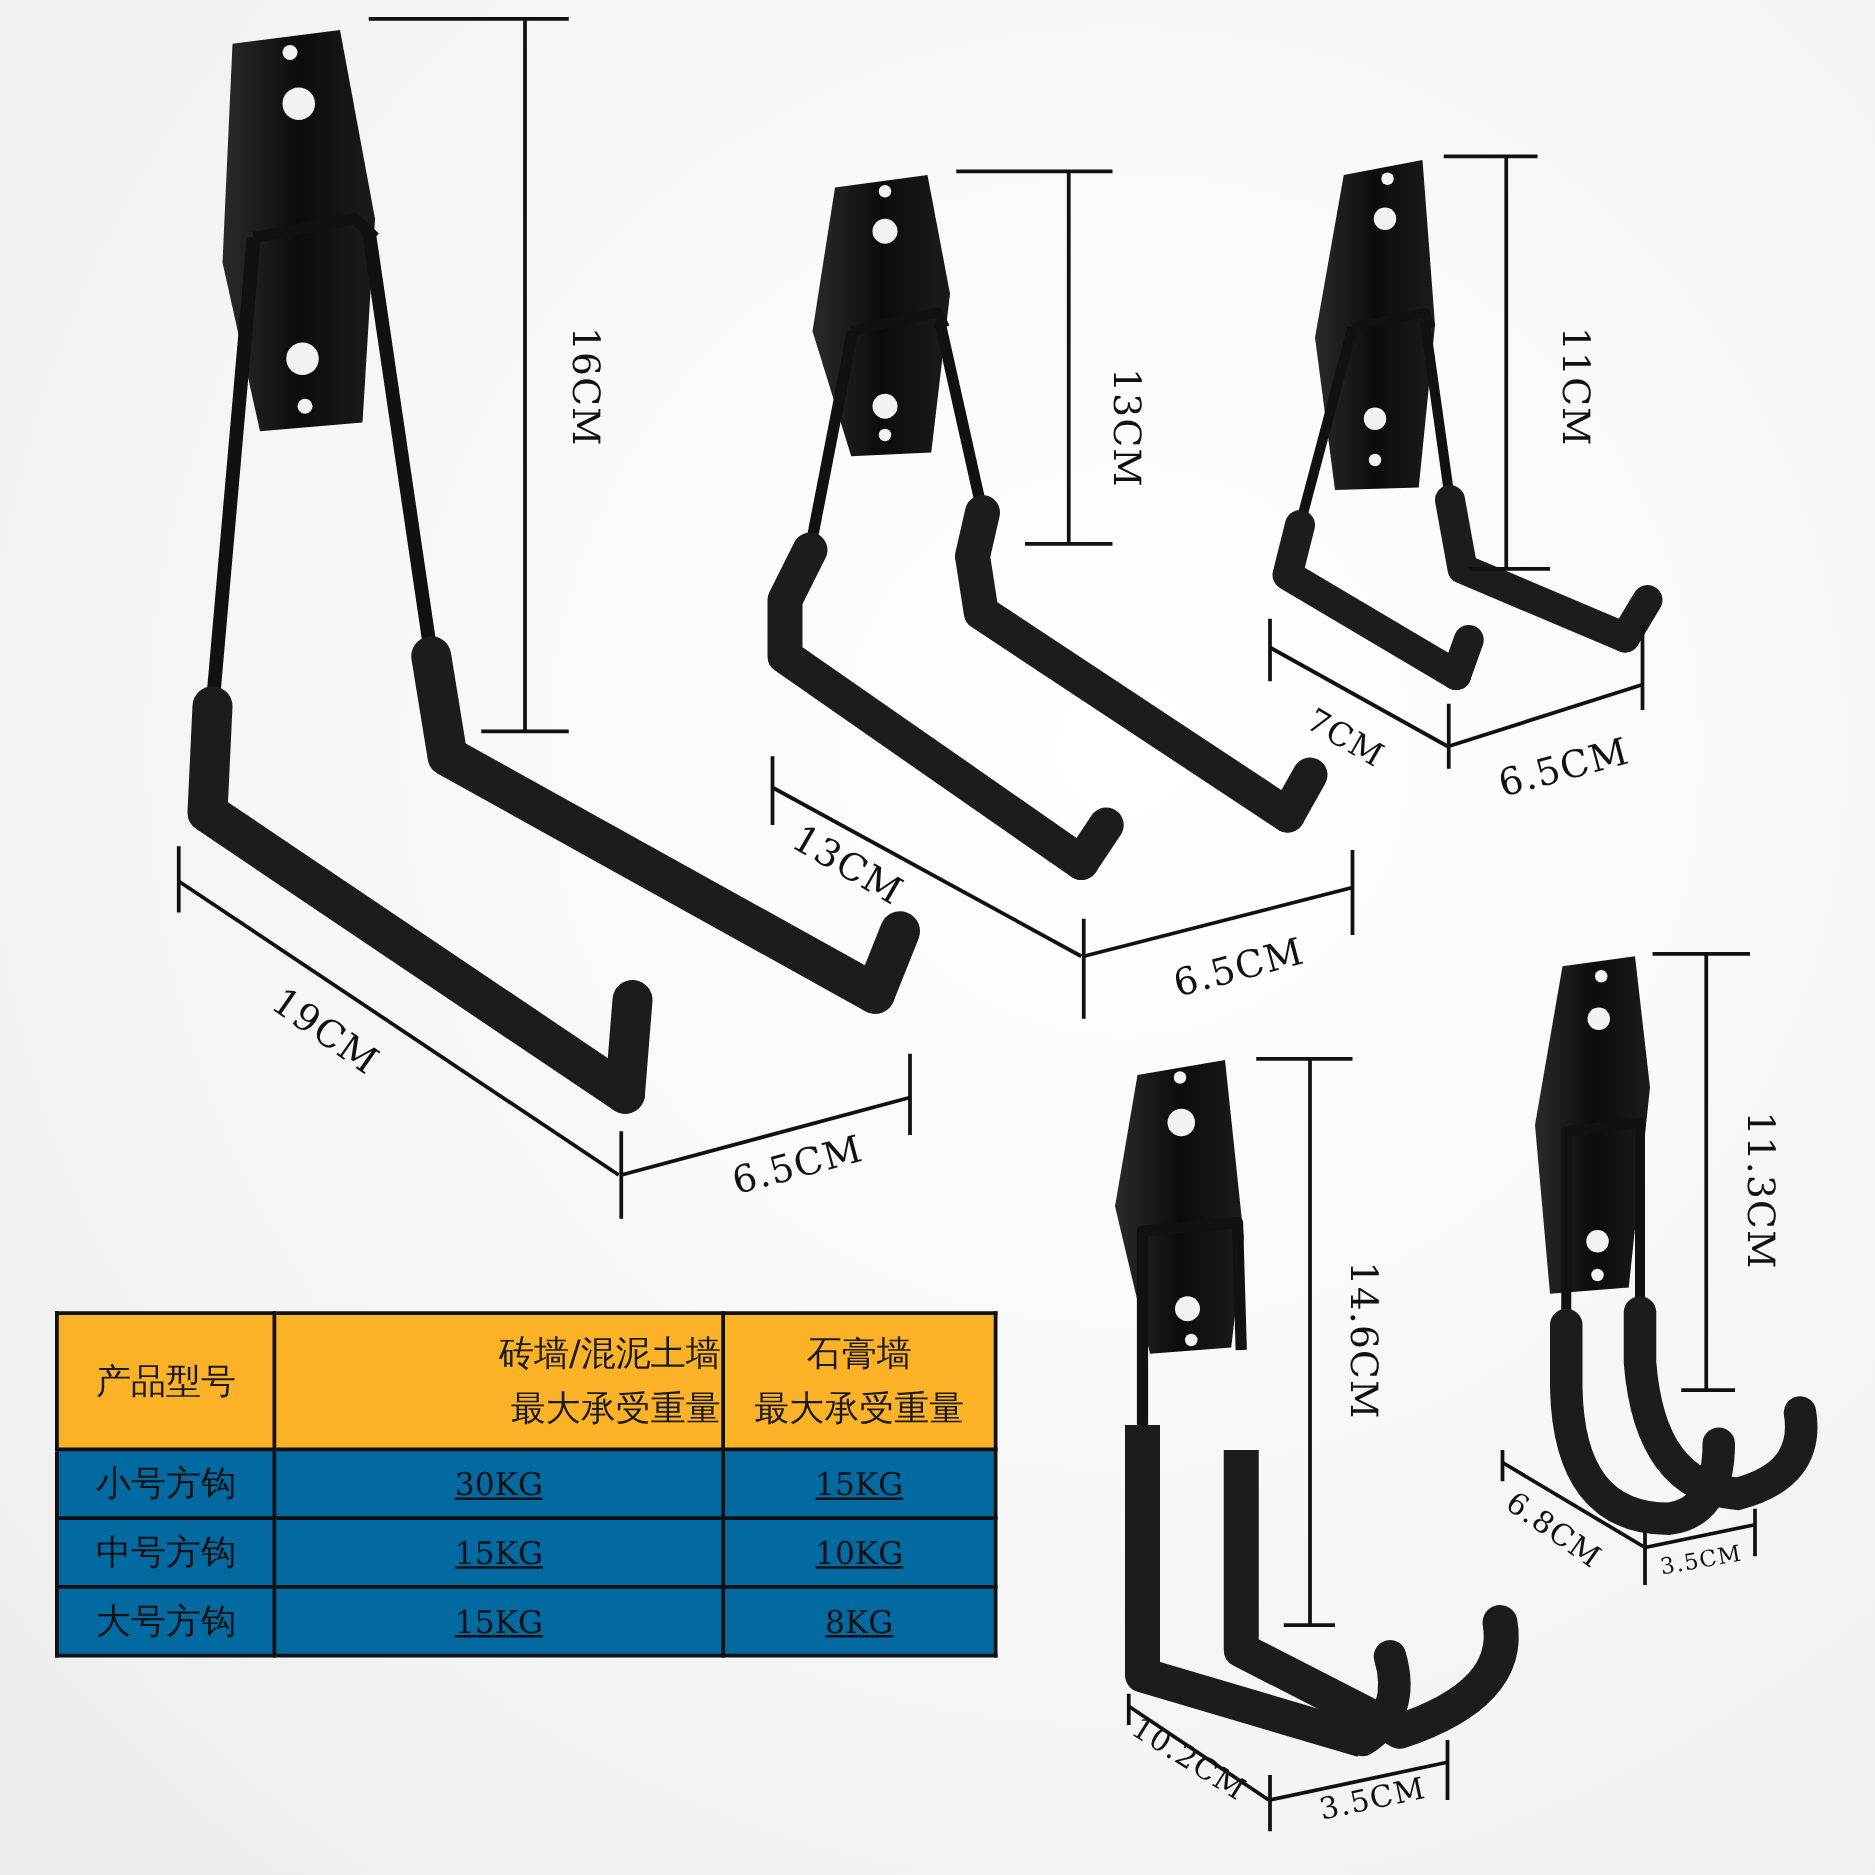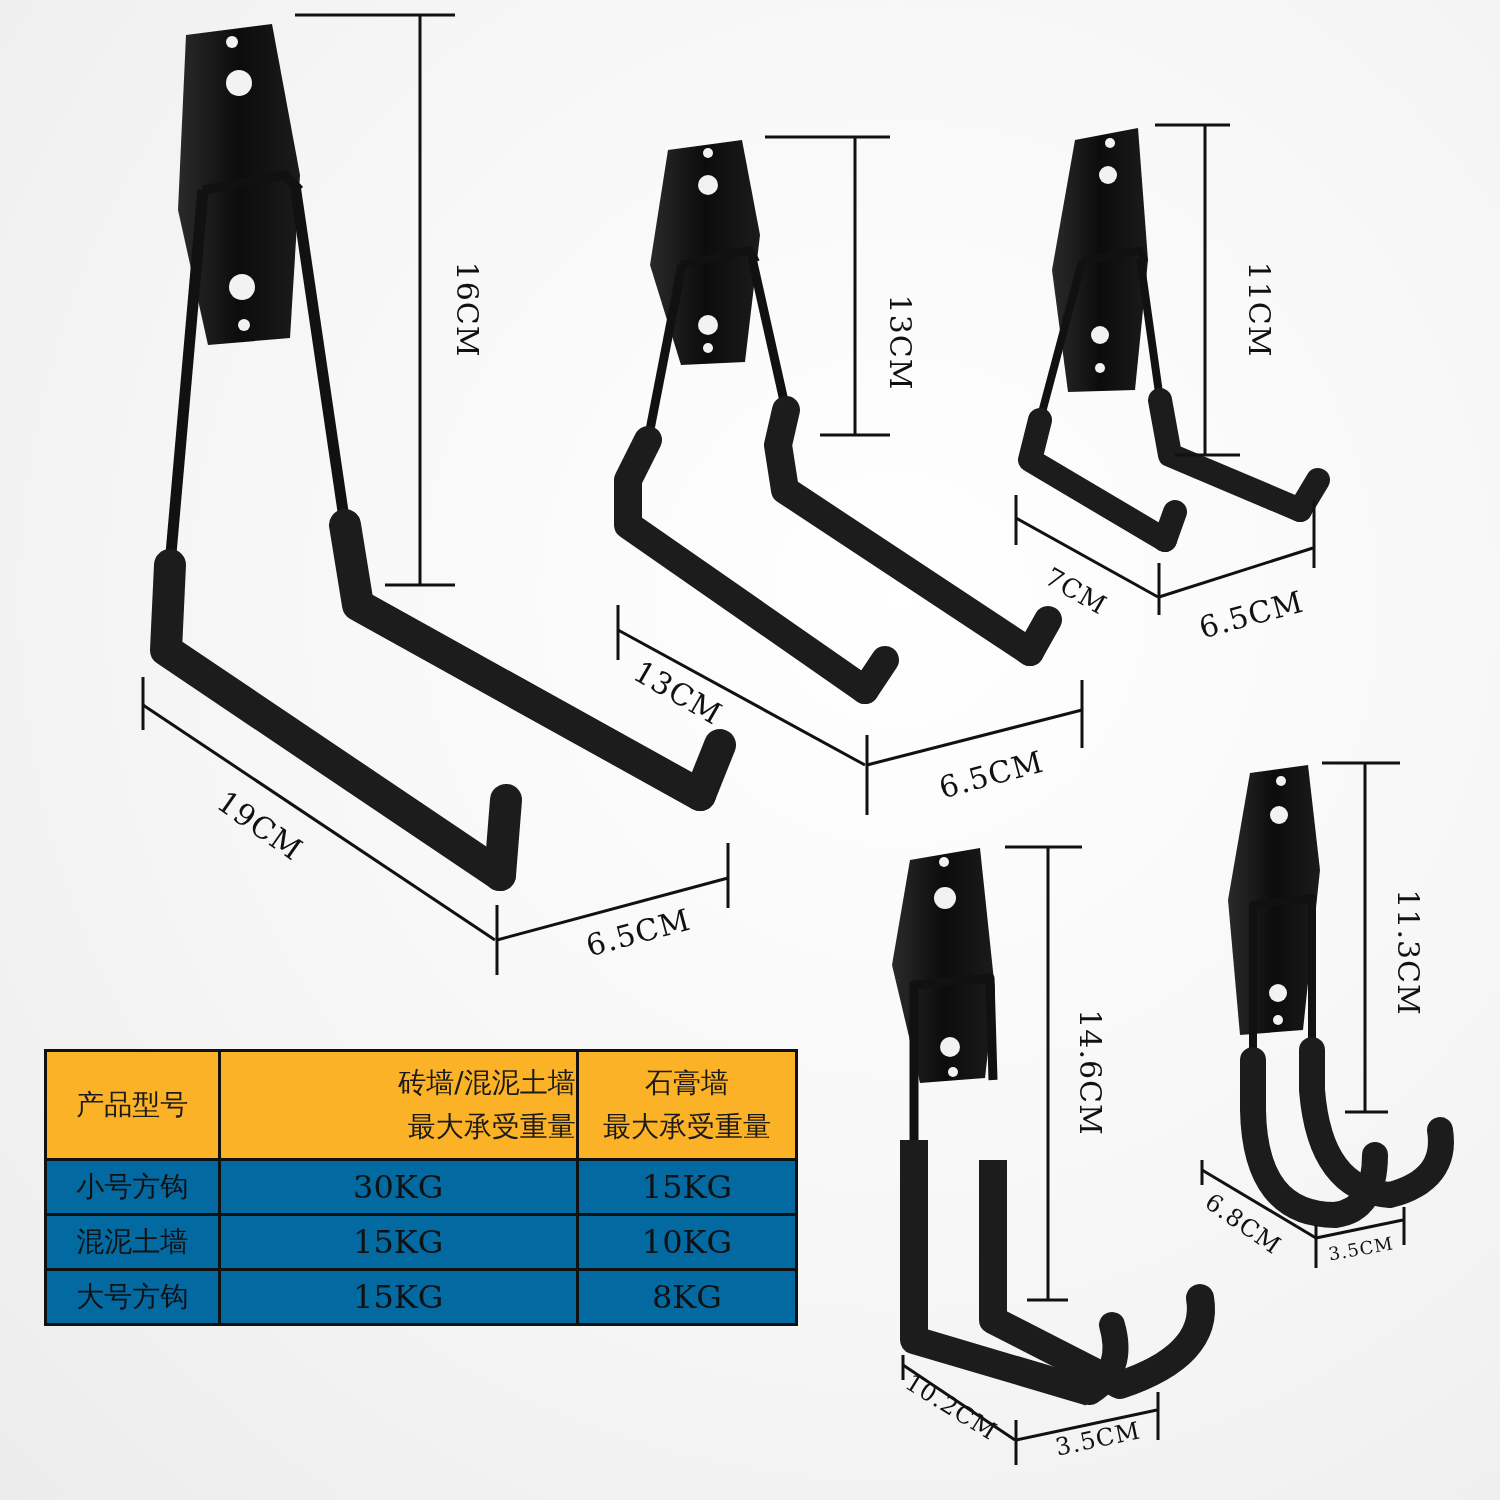--- a/index.html
+++ b/index.html
@@ -21,21 +21,21 @@
   }
   .spec-table th {
     background:#fbb226; color:#1a1a1a; font-weight:normal; font-size:28px;
     border:3px solid #111; height:106px; line-height:44px; padding:0;
   }
   .spec-table td {
     background:#0369a1; color:#111; border:3px solid #111; height:52px;
     text-align:center; padding:0;
   }
   .spec-table td.model { font-size:28px; font-family:"DejaVu Sans","Liberation Sans",sans-serif; }
-  .spec-table td.val { font-size:32px; font-family:"DejaVu Serif","Liberation Serif",serif; }
+  .spec-table td.val { font-size:25px; font-family:"DejaVu Serif","Liberation Serif",serif;text-decoration:underline; }
   .col-model { width:184px; }
   .col-brick { width:380px;text-align:right; }
   .col-gypsum { width:228px; }
   .watermark {
     position:absolute; left:705px; top:1392px; font-size:50px; color:rgba(255,255,255,0.78);
     font-family:"DejaVu Sans","Liberation Sans",sans-serif; letter-spacing:4px; white-space:nowrap;
   }
 </style>
 </head>
 <body>
@@ -210,21 +210,21 @@
         </th>
       </tr>
     </thead>
     <tbody>
       <tr>
         <td class="model">小号方钩</td>
         <td class="val">30KG</td>
         <td class="val">15KG</td>
       </tr>
       <tr>
-        <td class="model">混泥土墙</td>
+        <td class="model">中号方钩</td>
         <td class="val">15KG</td>
         <td class="val">10KG</td>
       </tr>
       <tr>
         <td class="model">大号方钩</td>
         <td class="val">15KG</td>
         <td class="val">8KG</td>
       </tr>
     </tbody>
   </table>

